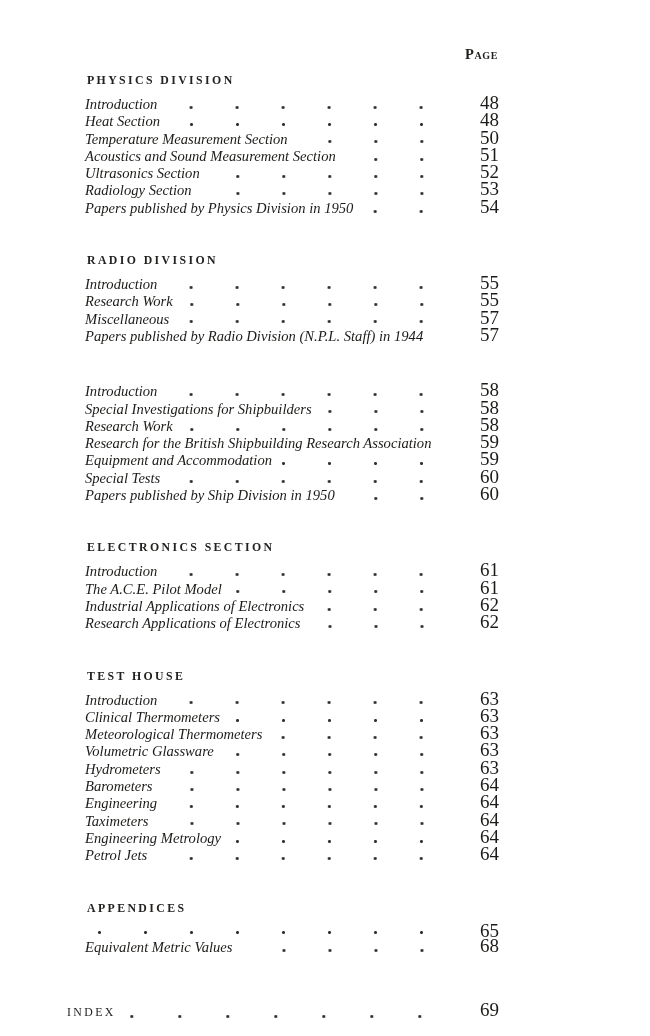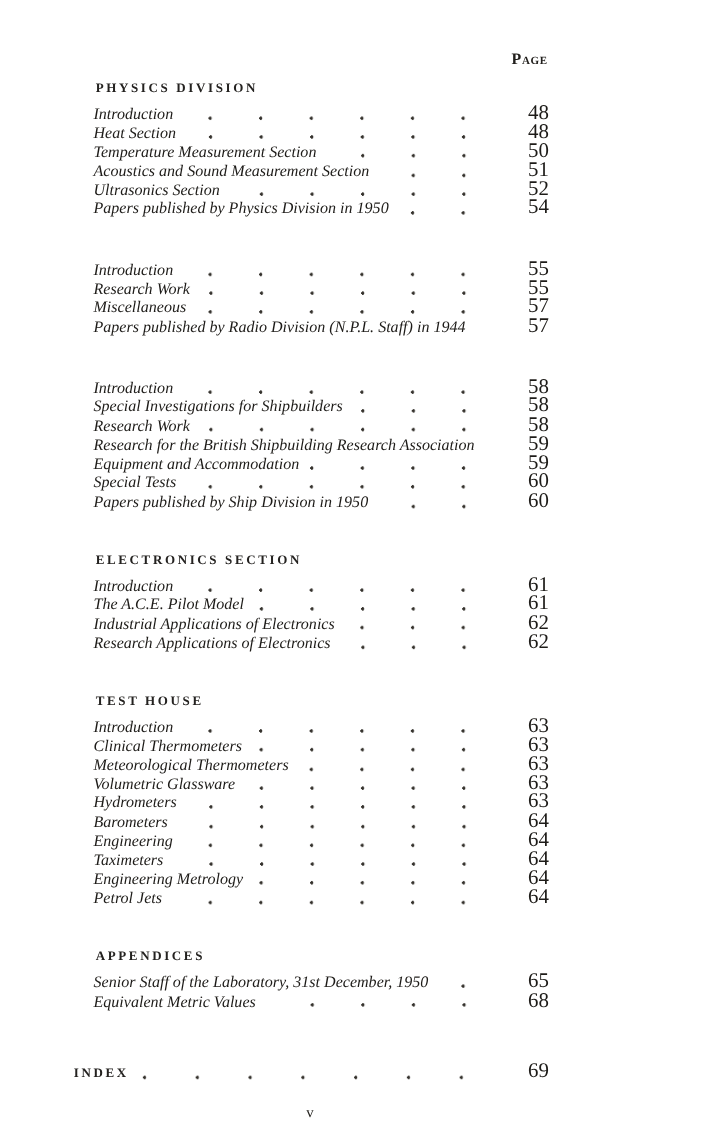--- a/index.html
+++ b/index.html
@@ -63,21 +63,21 @@
     font-size: 19px;
   }
   .index-row {
     display: flex;
     align-items: baseline;
     margin-top: 44px;
     white-space: nowrap;
   }
   .index-row .index-title {
     font-size: 11.8px;
-    font-weight: 700;
+    font-weight: 400;
     letter-spacing: 2.4px;
     margin-left: 2px;
     color: #242220;
   }
   .index-row .leader { background-size: 48px 5px; }
   .page-footer {
     margin-top: 18px;
     text-align: center;
     font-size: 13.5px;
     letter-spacing: 0.5px;
@@ -118,30 +118,36 @@
     <span class="leader"></span>
     <span class="entry-page">51</span>
   </div>
 
   <div class="entry-row">
     <span class="entry-title">Ultrasonics Section</span>
     <span class="leader"></span>
     <span class="entry-page">52</span>
   </div>
 
+  <div class="entry-row">
+    <span class="entry-title">Radiology Section</span>
+    <span class="leader"></span>
+    <span class="entry-page">53</span>
+  </div>
 
   <div class="entry-row">
     <span class="entry-title">Papers published by Physics Division in 1950</span>
     <span class="leader"></span>
     <span class="entry-page">54</span>
   </div>
 </div>
   </div>
 
   <div class="section">
+    <div class="section-heading">RADIO DIVISION</div>
     <div class="section-entries">
   <div class="entry-row">
     <span class="entry-title">Introduction</span>
     <span class="leader"></span>
     <span class="entry-page">55</span>
   </div>
 
   <div class="entry-row">
     <span class="entry-title">Research Work</span>
     <span class="leader"></span>
@@ -299,21 +305,20 @@
     <span class="leader"></span>
     <span class="entry-page">64</span>
   </div>
 </div>
   </div>
 
   <div class="section">
     <div class="section-heading">APPENDICES</div>
     <div class="section-entries">
   <div class="entry-row">
-    <span class="entry-title">Senior Staff of the Laboratory, 31st December, 1950</span>
     <span class="leader"></span>
     <span class="entry-page">65</span>
   </div>
 
   <div class="entry-row">
     <span class="entry-title">Equivalent Metric Values</span>
     <span class="leader"></span>
     <span class="entry-page">68</span>
   </div>
 </div>

